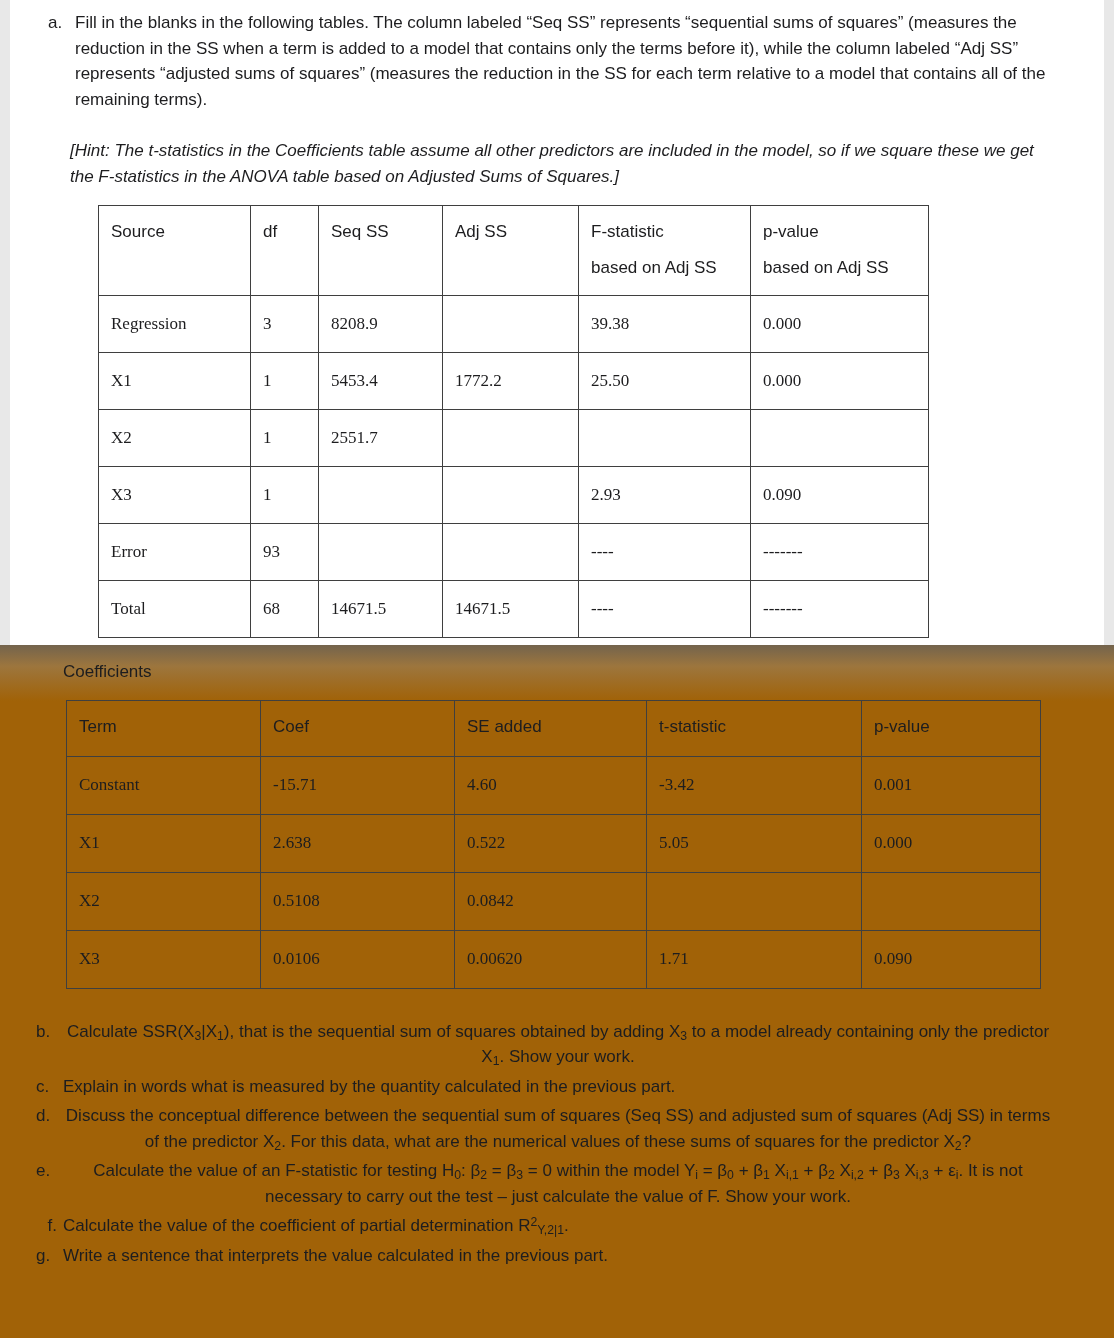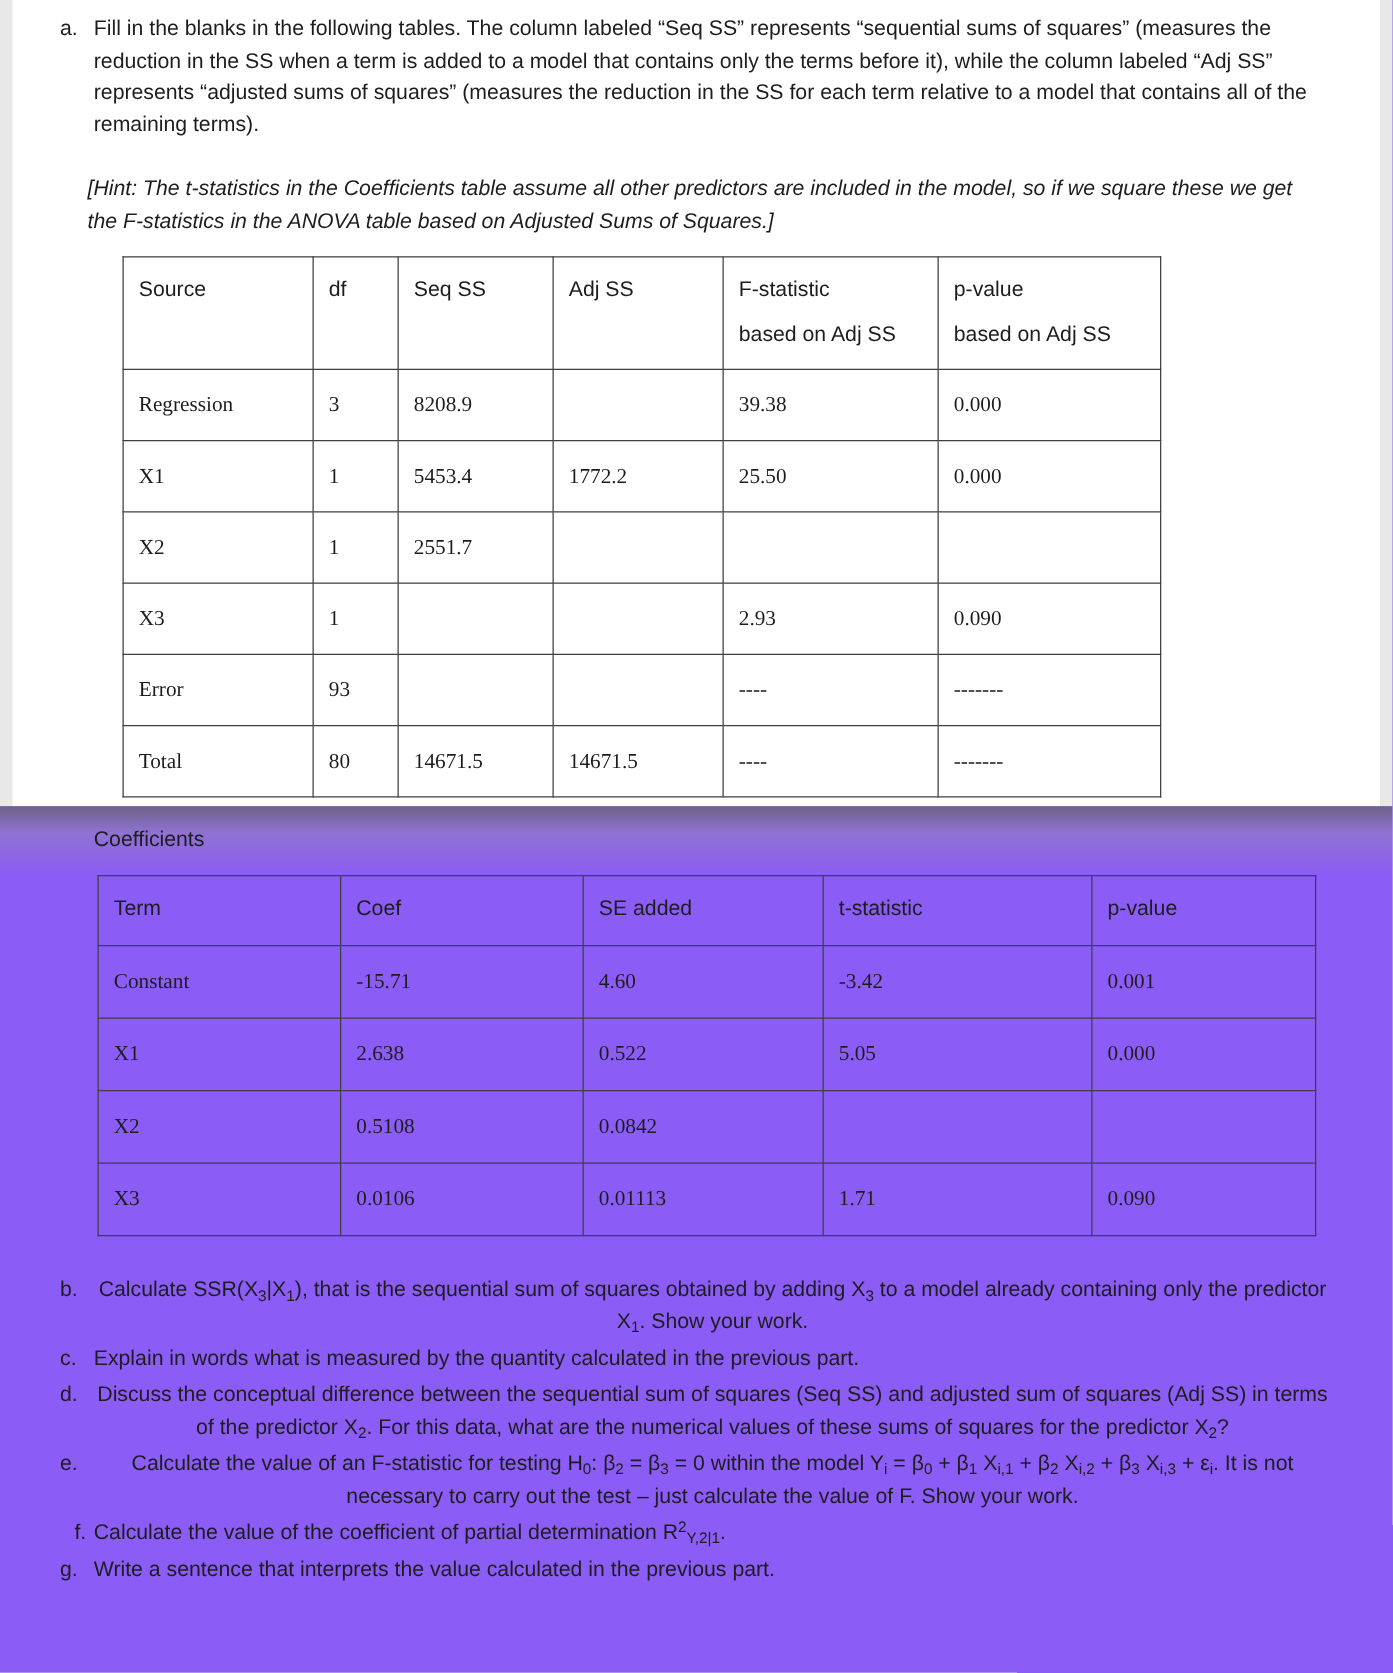--- a/index.html
+++ b/index.html
@@ -61,23 +61,23 @@
   .coef td { height: 58px; margin-top: 40px; }
   .coef col.c1 { width: 194px; }
   .coef col.c2 { width: 194px; }
   .coef col.c3 { width: 192px; }
   .coef col.c4 { width: 215px; }
   .coef col.c5 { width: 179px; }
 
   
   .bottom {
     position: relative;
-    background: #8b5cf6;
+    background: #a16207;
     height: 693px;
-    padding: 14px 30px 0 48px;
+    padding: 14px 30px 0 36px;
   }
   .band {
     position: absolute;
     top: 0; left: 0;
     width: 100%; height: 56px;
     background: linear-gradient(180deg,
       rgba(100,100,100,0.75) 0%,
       rgba(150,150,150,0.38) 38%,
       rgba(250,250,250,0) 100%);
     pointer-events: none;
@@ -159,21 +159,21 @@
           <tr>
             <td>Error</td>
             <td>93</td>
             <td></td>
             <td></td>
             <td>----</td>
             <td>-------</td>
           </tr>
           <tr>
             <td>Total</td>
-            <td>80</td>
+            <td>68</td>
             <td>14671.5</td>
             <td>14671.5</td>
             <td>----</td>
             <td>-------</td>
           </tr>
         </tbody>
       </table>
   </section>
 
   <section class="bottom">
@@ -216,21 +216,21 @@
           <tr>
             <td>X2</td>
             <td>0.5108</td>
             <td>0.0842</td>
             <td></td>
             <td></td>
           </tr>
           <tr>
             <td>X3</td>
             <td>0.0106</td>
-            <td>0.01113</td>
+            <td>0.00620</td>
             <td>1.71</td>
             <td>0.090</td>
           </tr>
         </tbody>
       </table>
 
     <div class="parts">
       <div class="part">
         <span class="p-label">b.</span>
         <div class="p-text">Calculate SSR(X<sub>3</sub>|X<sub>1</sub>), that is the sequential sum of squares obtained by adding X<sub>3</sub> to a model already containing only the predictor X<sub>1</sub>. Show your work.</div>

